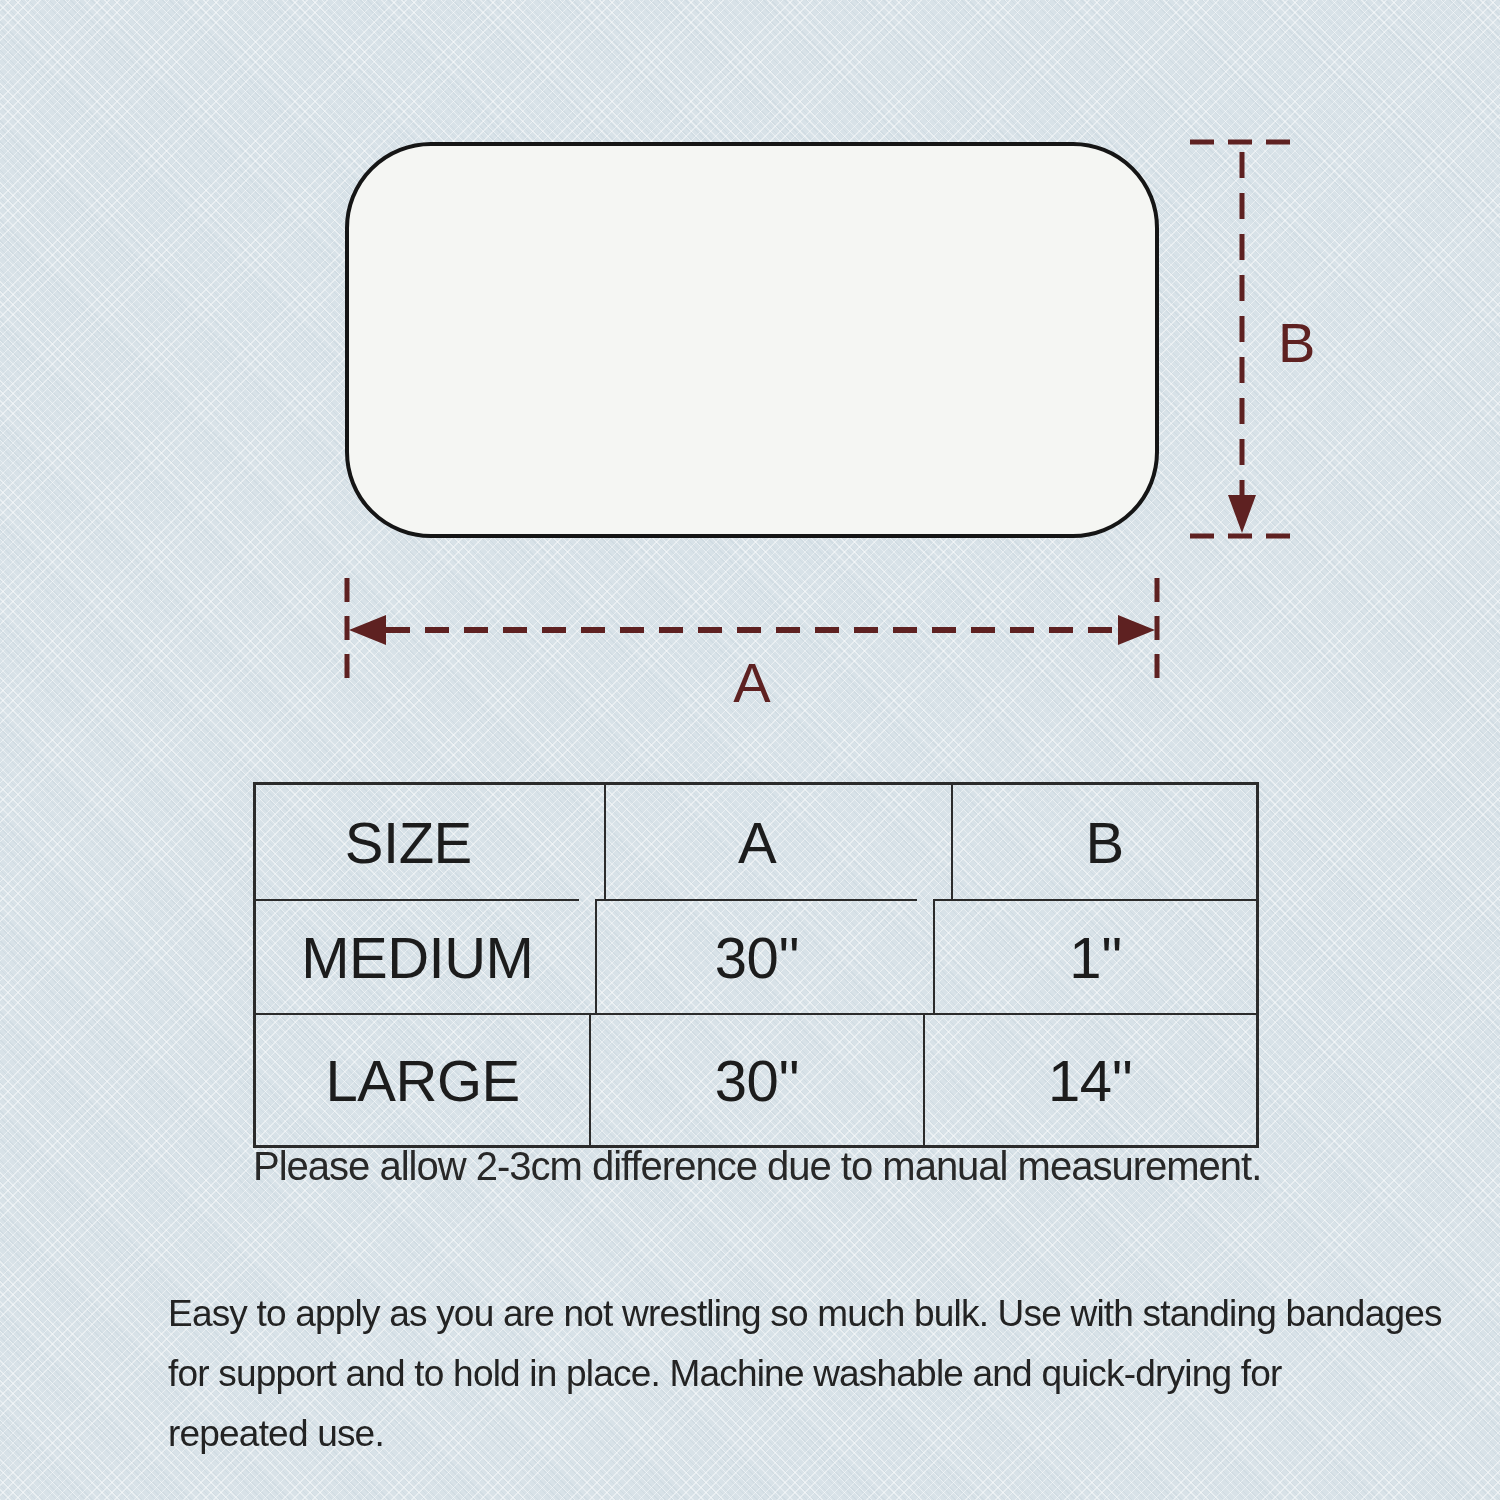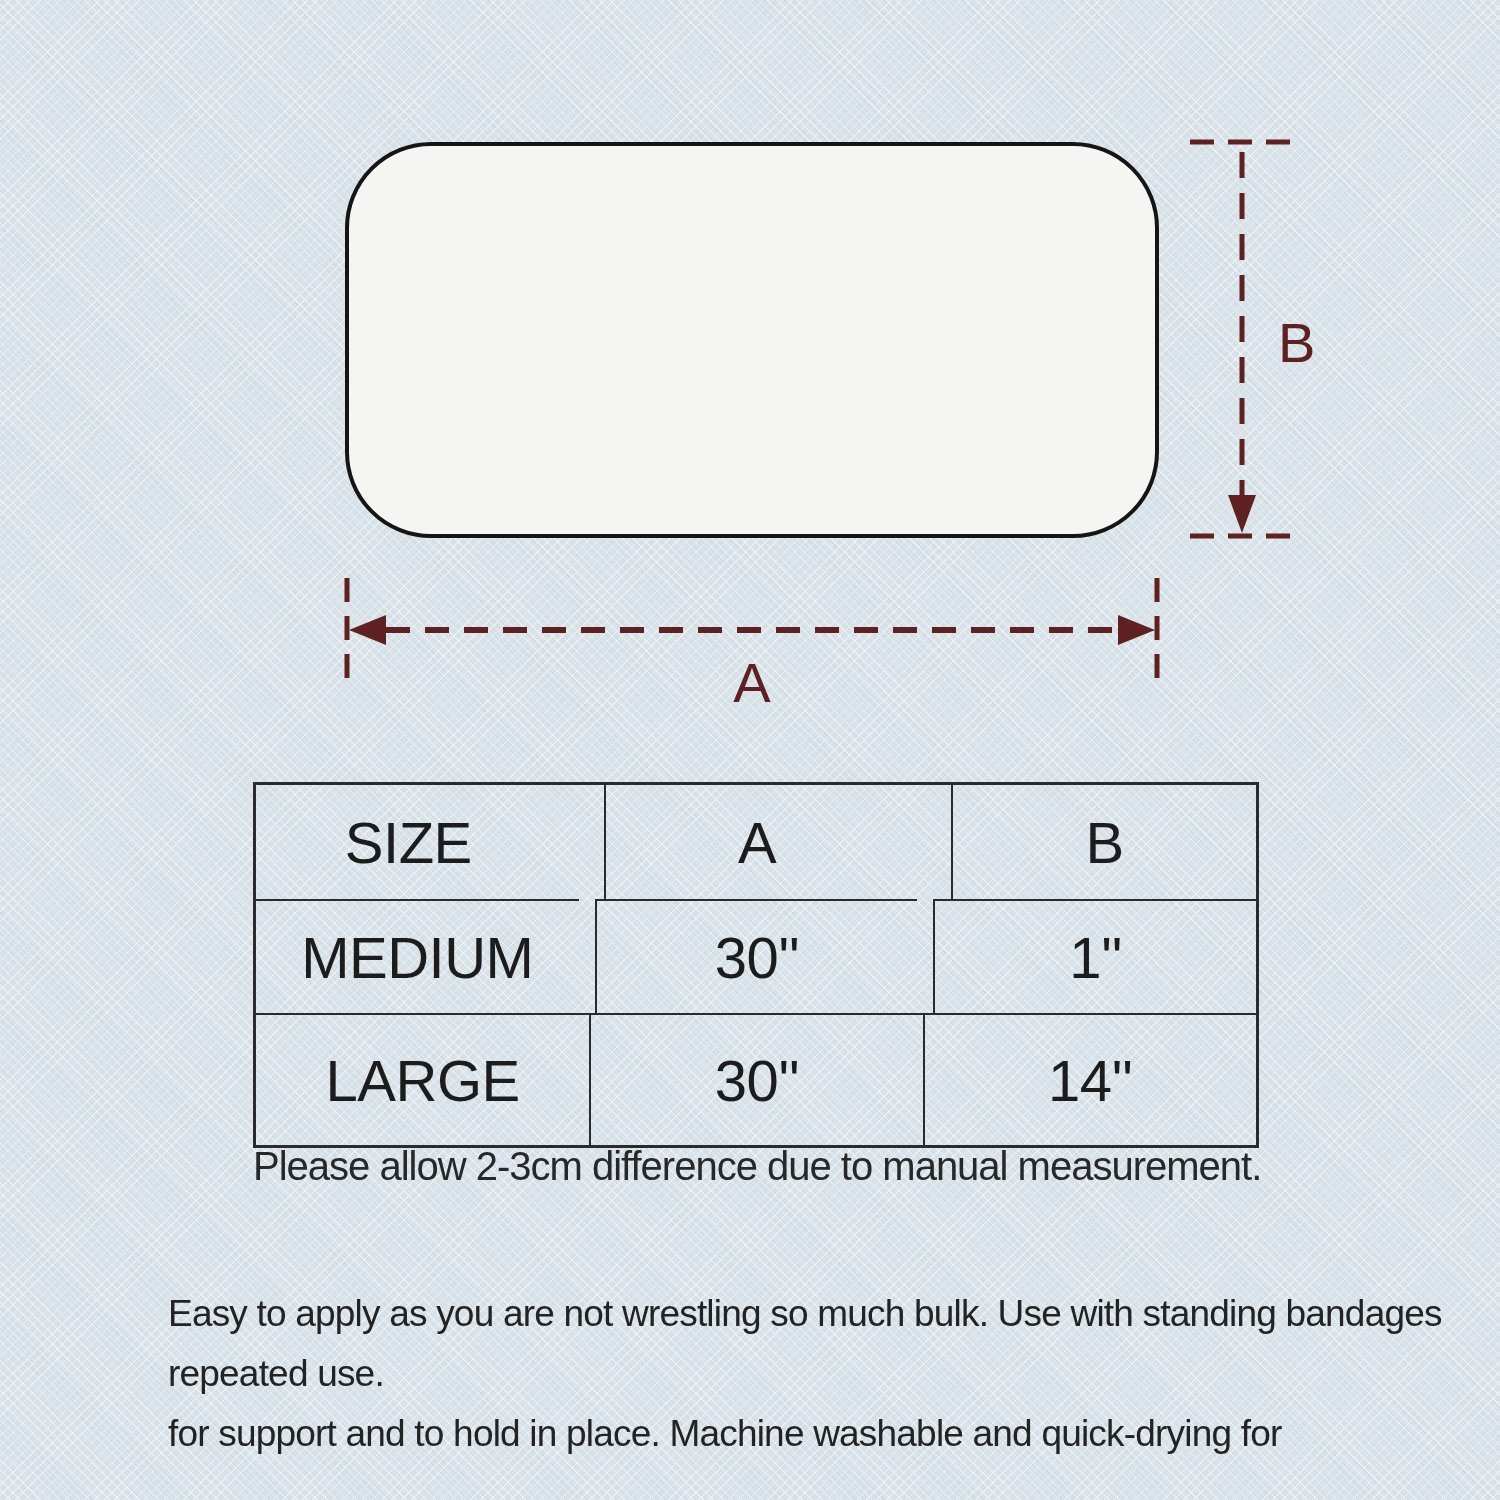--- a/index.html
+++ b/index.html
@@ -100,15 +100,15 @@
     <div class="td">LARGE</div>
     <div class="td">30''</div>
     <div class="td">14''</div>
   </div>
 </div>
 
 <div class="note">Please allow 2-3cm difference due to manual measurement.</div>
 
 <div class="description">
   <div>Easy to apply as you are not wrestling so much bulk. Use with standing bandages</div>
+  <div>for support and to hold in place. Machine washable and quick-drying for</div>
   <div>repeated use.</div>
-  <div>for support and to hold in place. Machine washable and quick-drying for</div>
 </div>
 
 </body></html>

